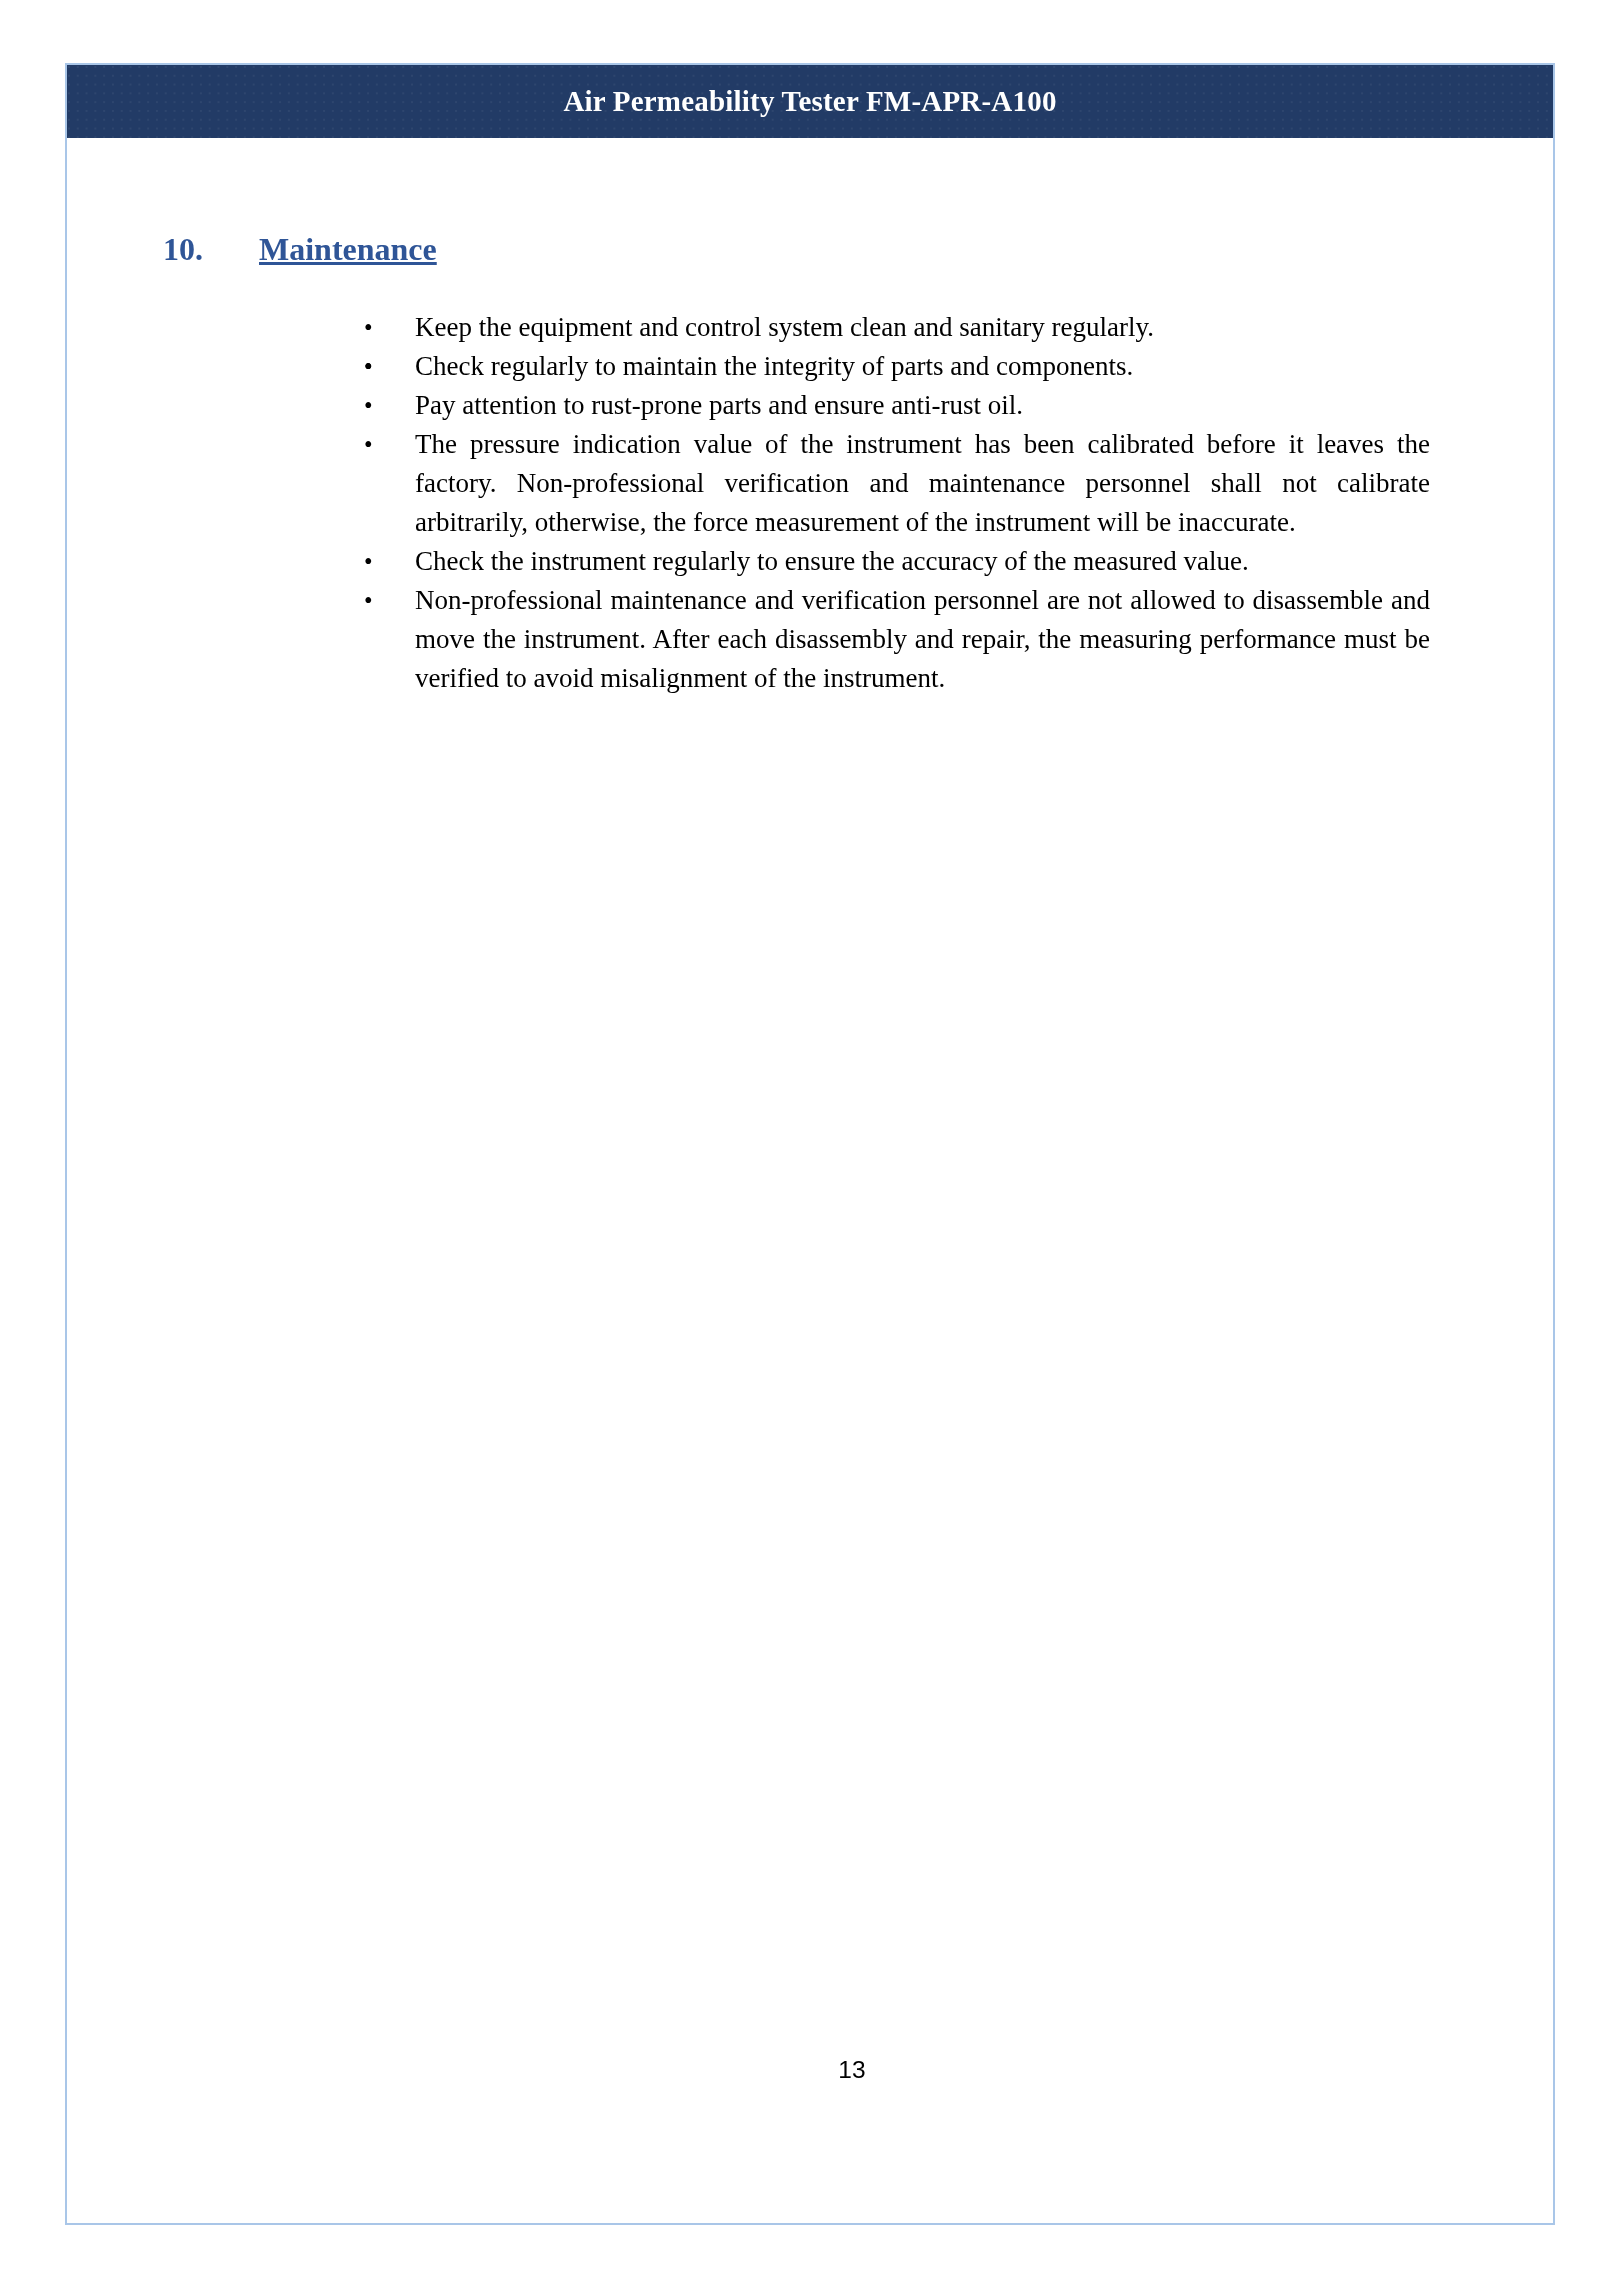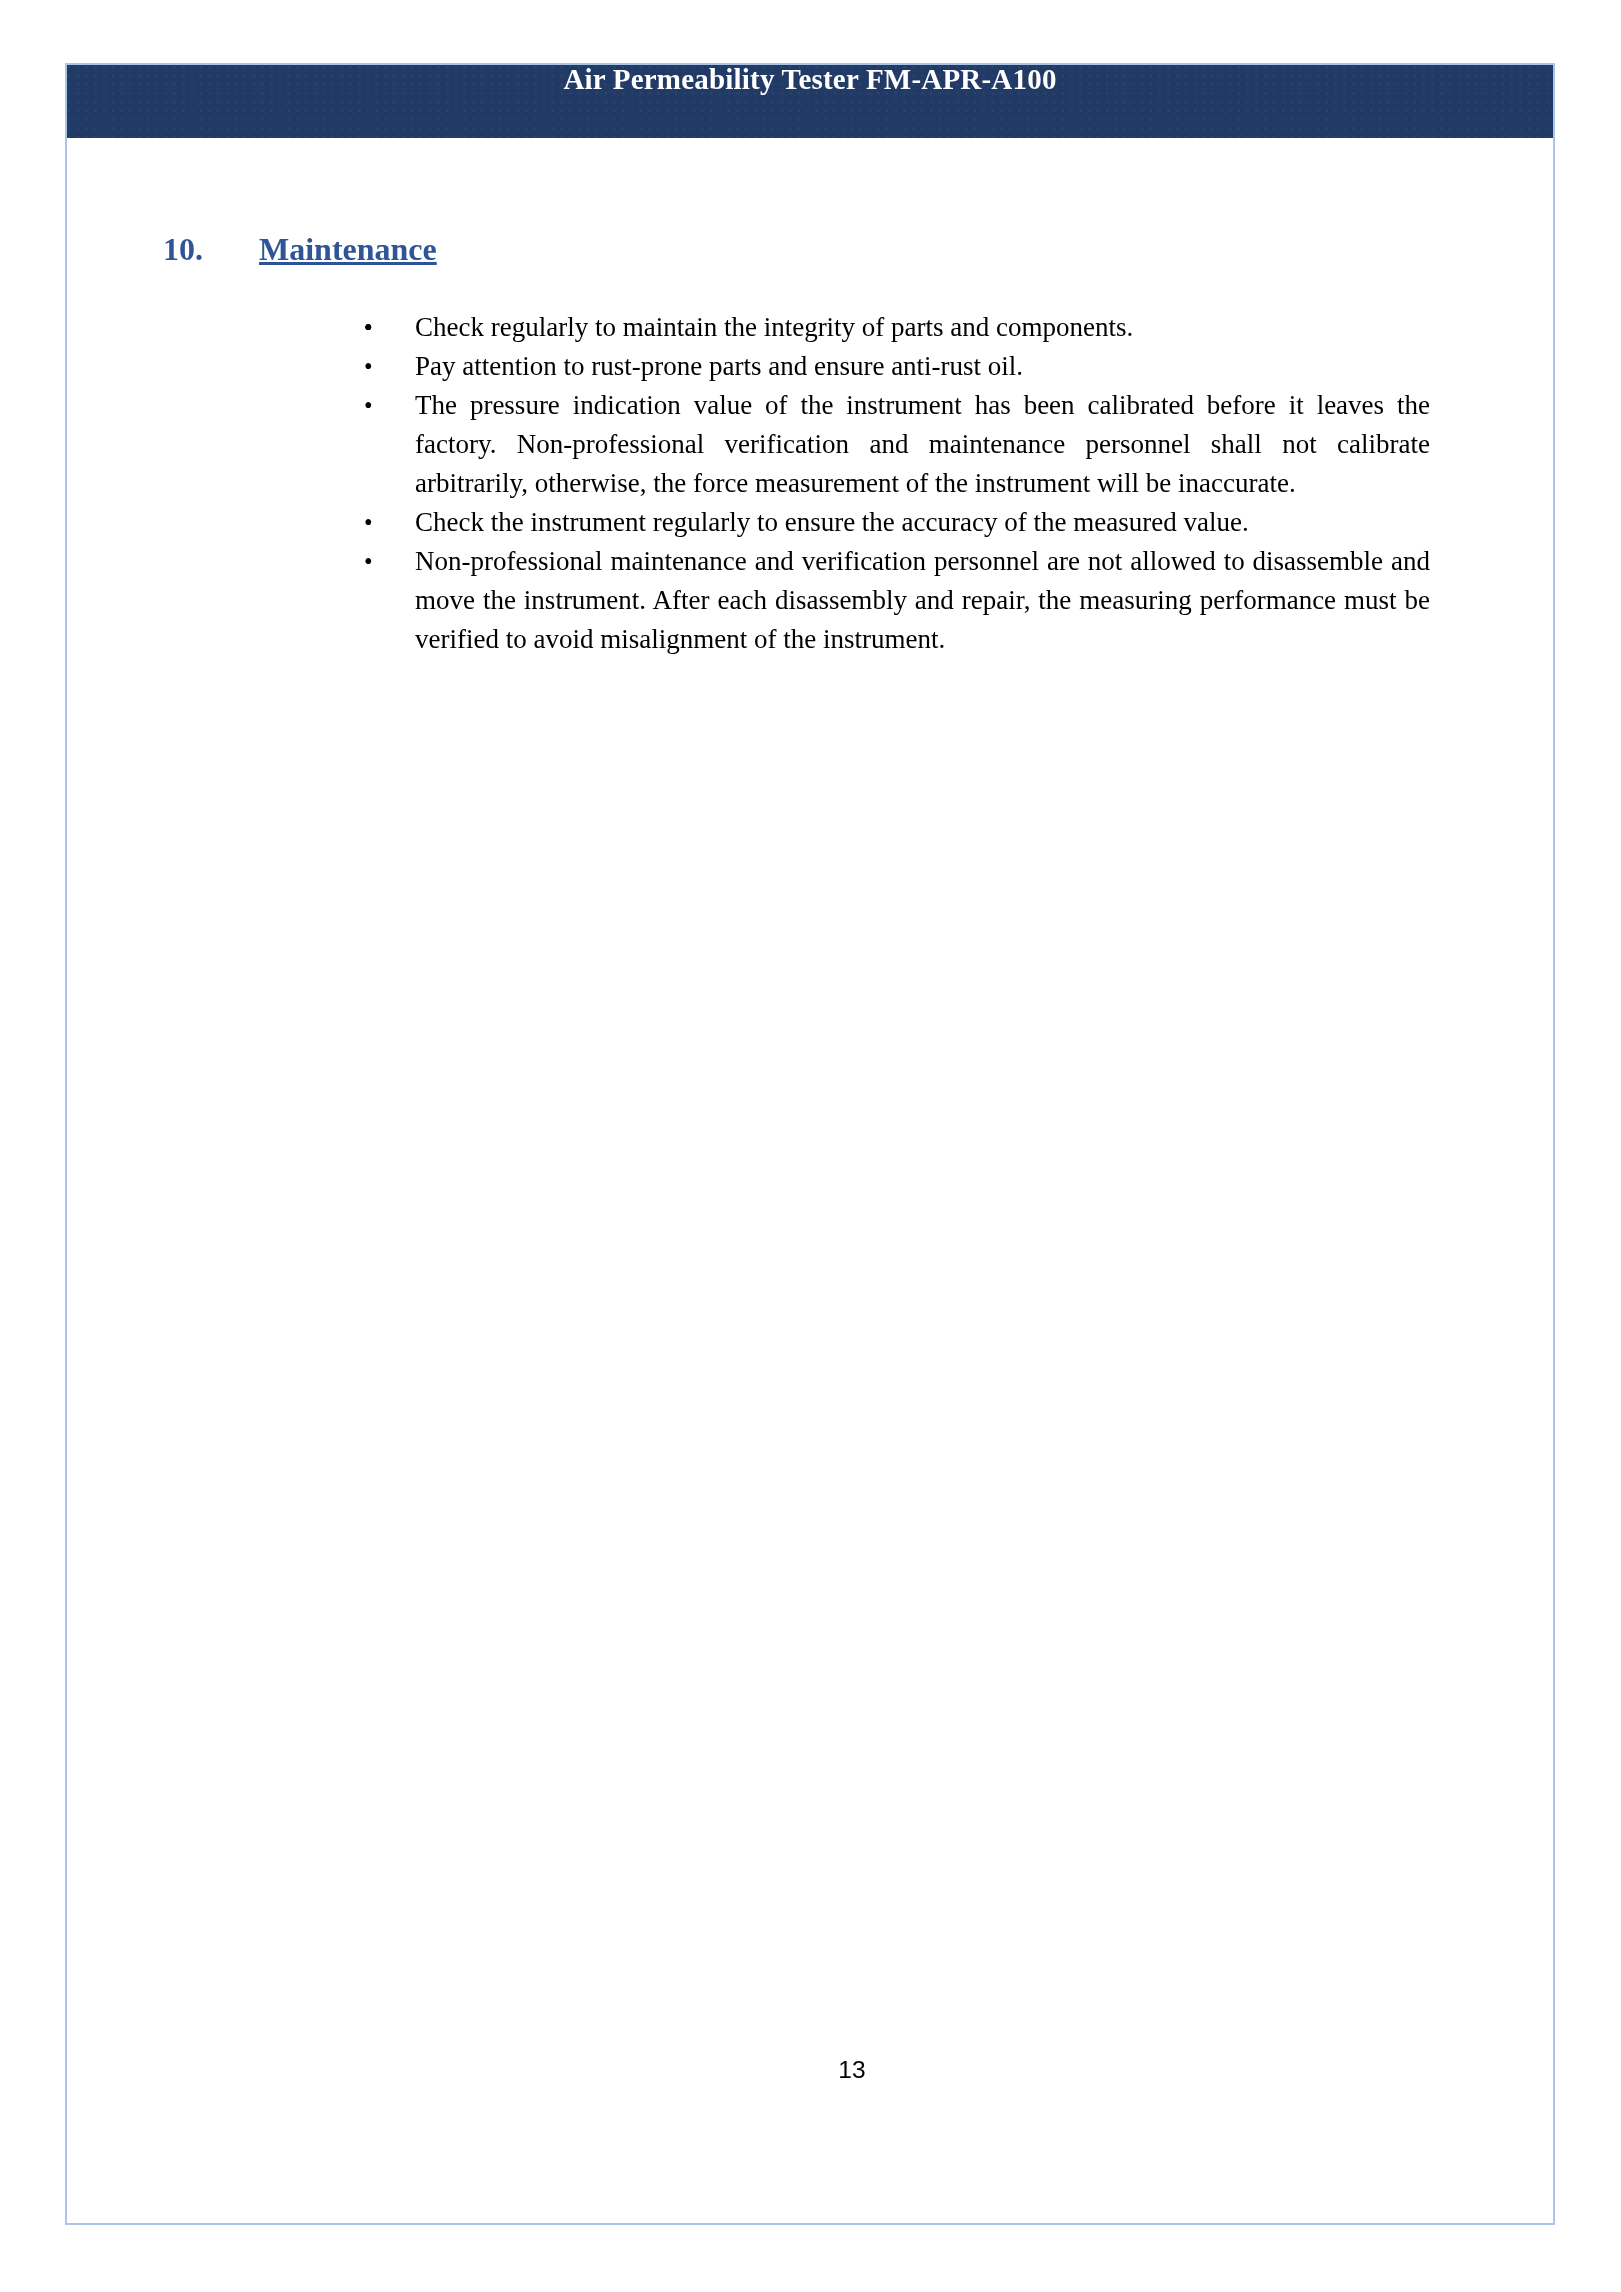--- a/index.html
+++ b/index.html
@@ -33,21 +33,21 @@
     left: 0;
     top: 0;
     width: 100%;
     height: 73px;
     box-sizing: border-box;
     background-color: #223b66;
     background-image:
       radial-gradient(circle at 2px 2px, rgba(255,255,255,0.055) 1px, transparent 1.4px);
     background-size: 8.8px 8.8px;
     display: flex;
-    align-items: flex-start;
+    align-items: center;
     justify-content: center;
     overflow: hidden;
   }
   .header-title {
     color: #ffffff;
     font-family: "Liberation Serif", "DejaVu Serif", serif;
     font-weight: bold;
     font-size: 29px;
     letter-spacing: 0.2px;
     line-height: 1;
@@ -132,21 +132,21 @@
   </div>
 
   <div class="content">
 
     <div class="section-heading">
       <span class="section-number">10.</span>
       <span class="section-title">Maintenance</span>
     </div>
 
     <ul class="bullet-list">
-        <li class="bullet-item"><span class="marker">•</span></li>
+        <li class="bullet-item"><span class="marker">•</span><span class="txt">Keep the equipment and control system clean and sanitary regularly.</span></li>
         <li class="bullet-item"><span class="marker">•</span></li>
         <li class="bullet-item"><span class="marker">•</span><span class="txt">Check regularly to maintain the integrity of parts and components.</span></li>
         <li class="bullet-item"><span class="marker">•</span><span class="txt">Pay attention to rust-prone parts and ensure anti-rust oil.</span></li>
         <li class="bullet-item"><span class="marker">•</span><span class="txt">The pressure indication value of the instrument has been calibrated before it leaves the factory. Non-professional verification and maintenance personnel shall not calibrate arbitrarily, otherwise, the force measurement of the instrument will be inaccurate.</span></li>
         <li class="bullet-item"><span class="marker">•</span><span class="txt">Check the instrument regularly to ensure the accuracy of the measured value.</span></li>
         <li class="bullet-item"><span class="marker">•</span><span class="txt">Non-professional maintenance and verification personnel are not allowed to disassemble and move the instrument. After each disassembly and repair, the measuring performance must be verified to avoid misalignment of the instrument.</span></li>
       </ul>
 
   </div>
 

